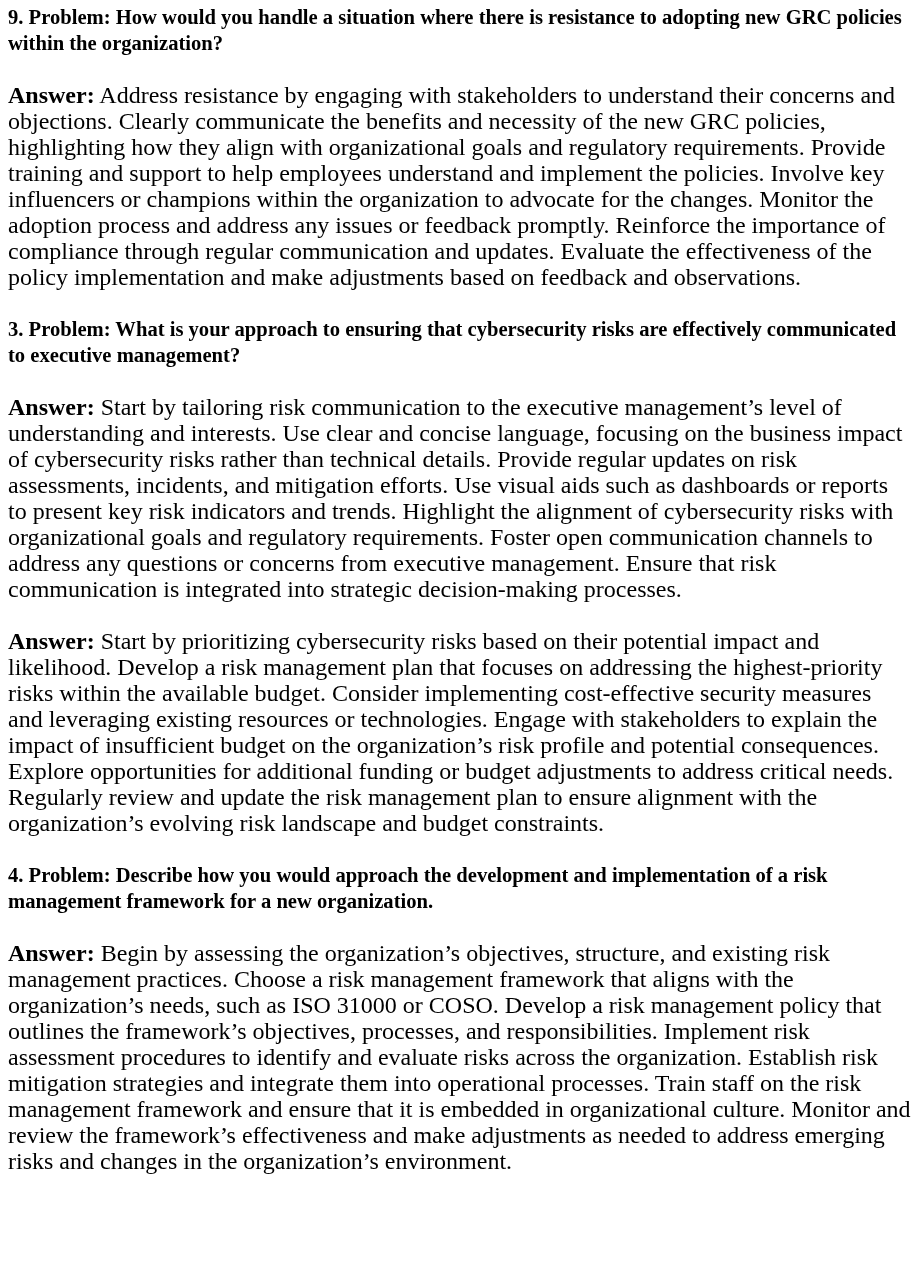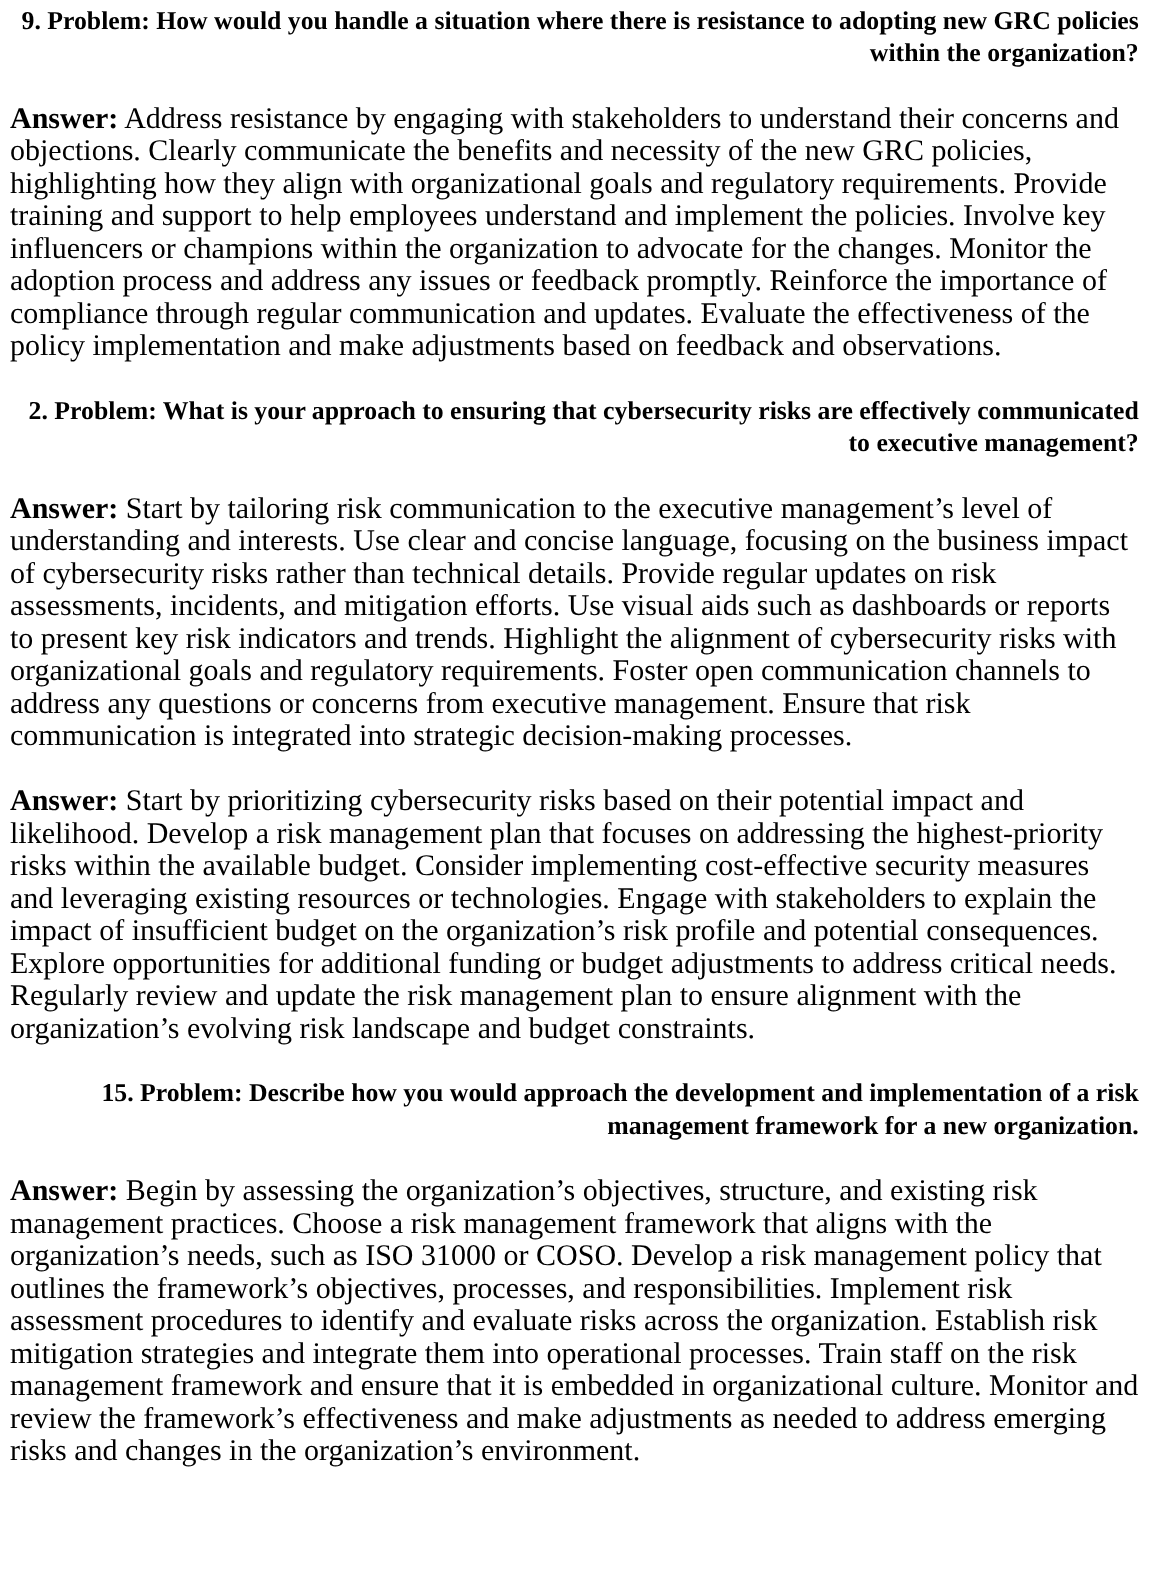--- a/index.html
+++ b/index.html
@@ -10,46 +10,45 @@
     font-family: "Liberation Serif", "DejaVu Serif", serif;
     color: #000000;
   }
   .page { padding: 4px 8px 0 8px; }
   .qa { margin: 0; }
   .question {
     font-weight: bold;
     font-size: 20.6px;
     line-height: 26px;
     margin: 0;
-    text-align: right;
   }
   .answer {
     font-size: 24px;
     line-height: 26px;
     margin: 26px 0 26px 0;
   }
   .answer-label { font-weight: bold; }
 </style>
 </head>
 <body>
 
 <div class="page">
 
   <section class="qa">
     <p class="question">9. Problem: How would you handle a situation where there is resistance to adopting new GRC policies within the organization?</p>
     <p class="answer"><span class="answer-label">Answer:</span><span> Address resistance by engaging with stakeholders to understand their concerns and objections. Clearly communicate the benefits and necessity of the new GRC policies, highlighting how they align with organizational goals and regulatory requirements. Provide training and support to help employees understand and implement the policies. Involve key influencers or champions within the organization to advocate for the changes. Monitor the adoption process and address any issues or feedback promptly. Reinforce the importance of compliance through regular communication and updates. Evaluate the effectiveness of the policy implementation and make adjustments based on feedback and observations.</span></p>
   </section>
 
   <section class="qa">
-    <p class="question">2. Problem: What is your approach to ensuring that cybersecurity risks are effectively communicated to executive management?</p>
+    <p class="question">3. Problem: What is your approach to ensuring that cybersecurity risks are effectively communicated to executive management?</p>
     <p class="answer"><span class="answer-label">Answer:</span><span> Start by tailoring risk communication to the executive management’s level of understanding and interests. Use clear and concise language, focusing on the business impact of cybersecurity risks rather than technical details. Provide regular updates on risk assessments, incidents, and mitigation efforts. Use visual aids such as dashboards or reports to present key risk indicators and trends. Highlight the alignment of cybersecurity risks with organizational goals and regulatory requirements. Foster open communication channels to address any questions or concerns from executive management. Ensure that risk communication is integrated into strategic decision-making processes.</span></p>
   </section>
 
   <section class="qa">
     <p class="answer"><span class="answer-label">Answer:</span><span> Start by prioritizing cybersecurity risks based on their potential impact and likelihood. Develop a risk management plan that focuses on addressing the highest-priority risks within the available budget. Consider implementing cost-effective security measures and leveraging existing resources or technologies. Engage with stakeholders to explain the impact of insufficient budget on the organization’s risk profile and potential consequences. Explore opportunities for additional funding or budget adjustments to address critical needs. Regularly review and update the risk management plan to ensure alignment with the organization’s evolving risk landscape and budget constraints.</span></p>
   </section>
 
   <section class="qa">
-    <p class="question">15. Problem: Describe how you would approach the development and implementation of a risk management framework for a new organization.</p>
+    <p class="question">4. Problem: Describe how you would approach the development and implementation of a risk management framework for a new organization.</p>
     <p class="answer"><span class="answer-label">Answer:</span><span> Begin by assessing the organization’s objectives, structure, and existing risk management practices. Choose a risk management framework that aligns with the organization’s needs, such as ISO 31000 or COSO. Develop a risk management policy that outlines the framework’s objectives, processes, and responsibilities. Implement risk assessment procedures to identify and evaluate risks across the organization. Establish risk mitigation strategies and integrate them into operational processes. Train staff on the risk management framework and ensure that it is embedded in organizational culture. Monitor and review the framework’s effectiveness and make adjustments as needed to address emerging risks and changes in the organization’s environment.</span></p>
   </section>
 
 </div>
 
 </body></html>

